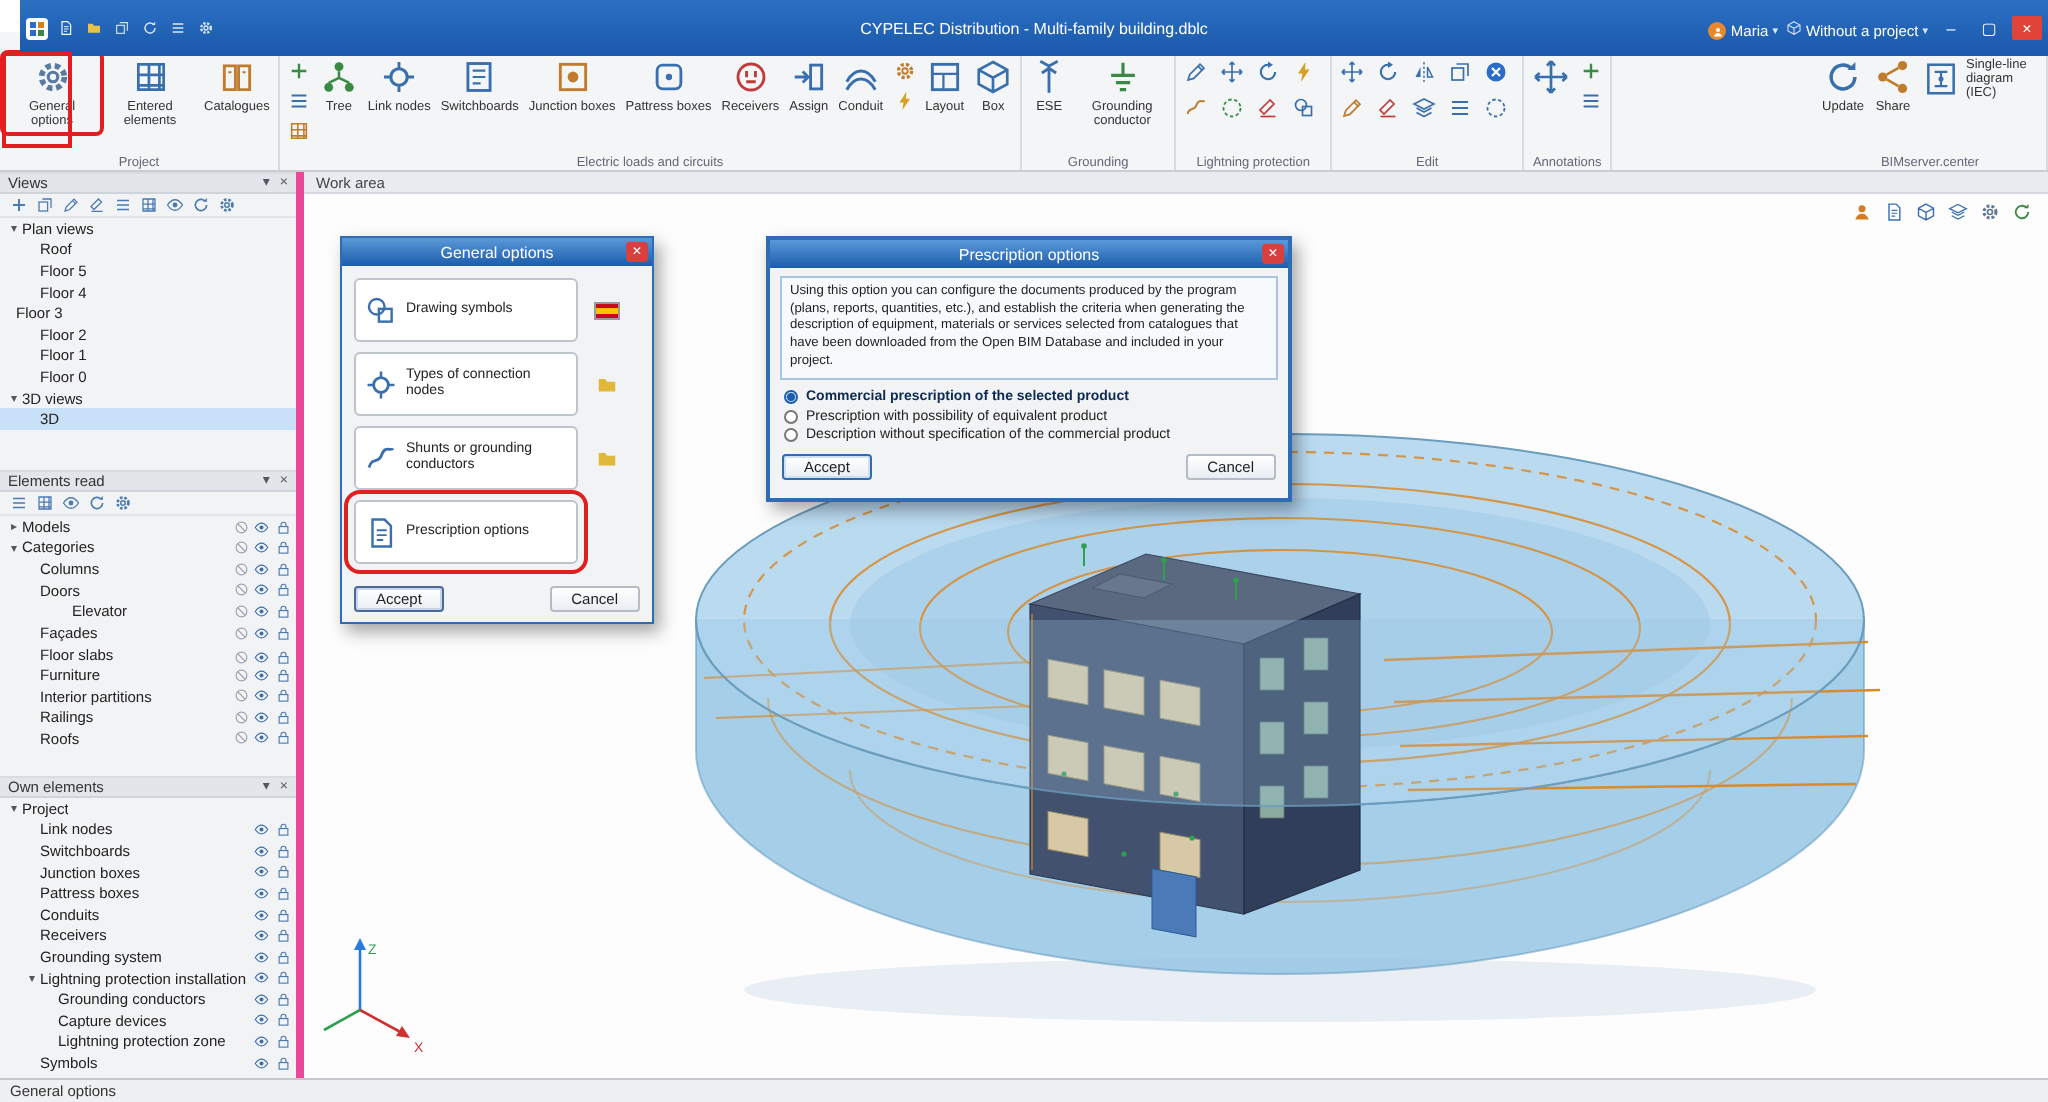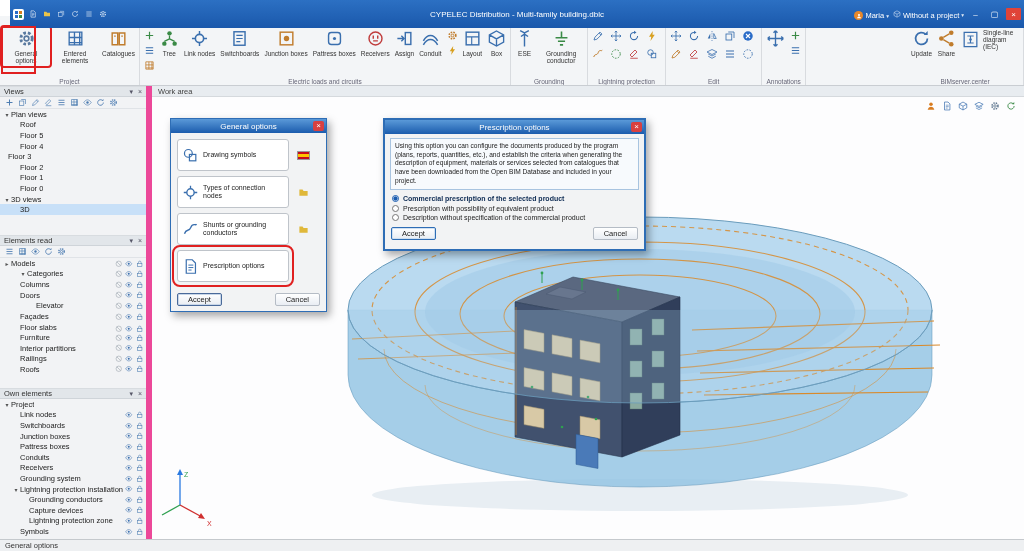--- a/index.html
+++ b/index.html
@@ -43,21 +43,21 @@
   .rbtn.rwide{flex-direction:row;align-items:center;gap:3px;max-width:62px}
   .rbtn.rwide .bl{text-align:left;margin-top:0;max-width:40px}
   .rbtn.hl{outline:2px solid #e02020;outline-offset:0px}
   .rstack{display:flex;flex-direction:column;gap:4px;padding:3px 2px}
   .rstack .sic svg{width:11px;height:11px;display:block}
   .rgrid{display:grid;grid-auto-rows:15px;gap:3px;padding:3px 2px}
   .rgrid .gic svg{width:12px;height:12px;display:block}
   .rspacer{flex:1}
 
   
-  #leftpanel{position:absolute;left:0;top:86px;width:152px;bottom:12px;background:#f2f3f5;border-right:6px solid #ec4899;display:flex;flex-direction:column;z-index:5}
+  #leftpanel{position:absolute;left:0;top:86px;width:152px;bottom:12px;background:#f2f3f5;border-right:4px solid #ec4899;display:flex;flex-direction:column;z-index:5}
   .psec{overflow:hidden}
   #views-sec{height:149px}
   #elements-sec{height:153px}
   #own-sec{flex:1}
   .phead{height:11px;background:#e2e6ea;border-bottom:1px solid #cfd4d9;border-top:1px solid #d8dce0;display:flex;align-items:center;font-size:7.5px;color:#333;padding:0 4px}
   .ph-icons{margin-left:auto;display:flex;gap:5px;font-size:7px;color:#556;line-height:1}
   .ptoolbar{height:12px;display:flex;align-items:center;gap:3px;padding:0 4px;border-bottom:1px solid #e0e3e7}
   .ptic{width:10px;height:10px;display:flex;align-items:center;justify-content:center}
   .ptic svg{width:9px;height:9px}
   .trow{height:10.6px;display:flex;align-items:center;font-size:7.5px;color:#222;white-space:nowrap;cursor:default}
@@ -867,21 +867,21 @@
                 <use href="#i-strike"></use>
               </svg>
               <svg class="tic-eye">
                 <use href="#i-eye"></use>
               </svg>
               <svg class="tic-lock">
                 <use href="#i-lock"></use>
               </svg>
             </span>
           </div>
-          <div class="trow" style="padding-left: 3px; margin-left: 16px;">
+          <div class="trow" style="padding-left: 3px;">
             <span class="chev">▾</span>
             <span class="tlb">Categories</span>
             <span class="ticons">
               <svg class="tic-strike">
                 <use href="#i-strike"></use>
               </svg>
               <svg class="tic-eye">
                 <use href="#i-eye"></use>
               </svg>
               <svg class="tic-lock">

